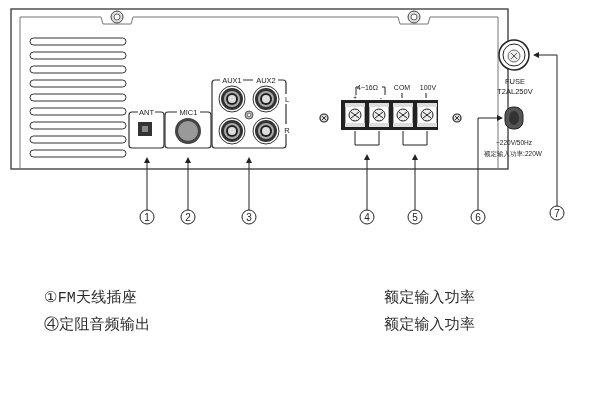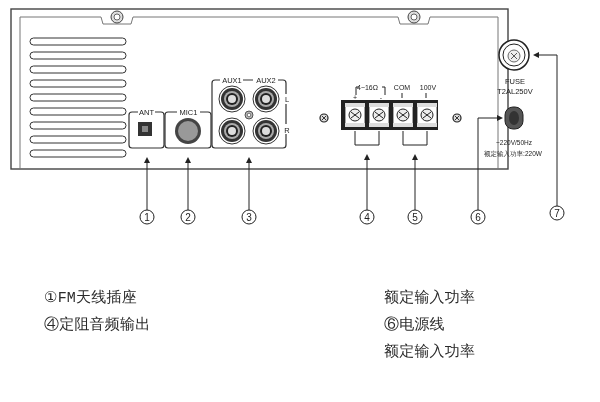--- a/index.html
+++ b/index.html
@@ -224,15 +224,14 @@
       </g>
     </g>
 </svg>
 
 <div class="legend legend-left">
   <div class="legend-item">①FM天线插座</div>
   <div class="legend-item">④定阻音频输出</div>
 </div>
 <div class="legend legend-right">
   <div class="legend-item">额定输入功率</div>
-  <div class="legend-item">⑥电源线</div>
   <div class="legend-item">额定输入功率</div>
 </div>
 
 </body></html>

